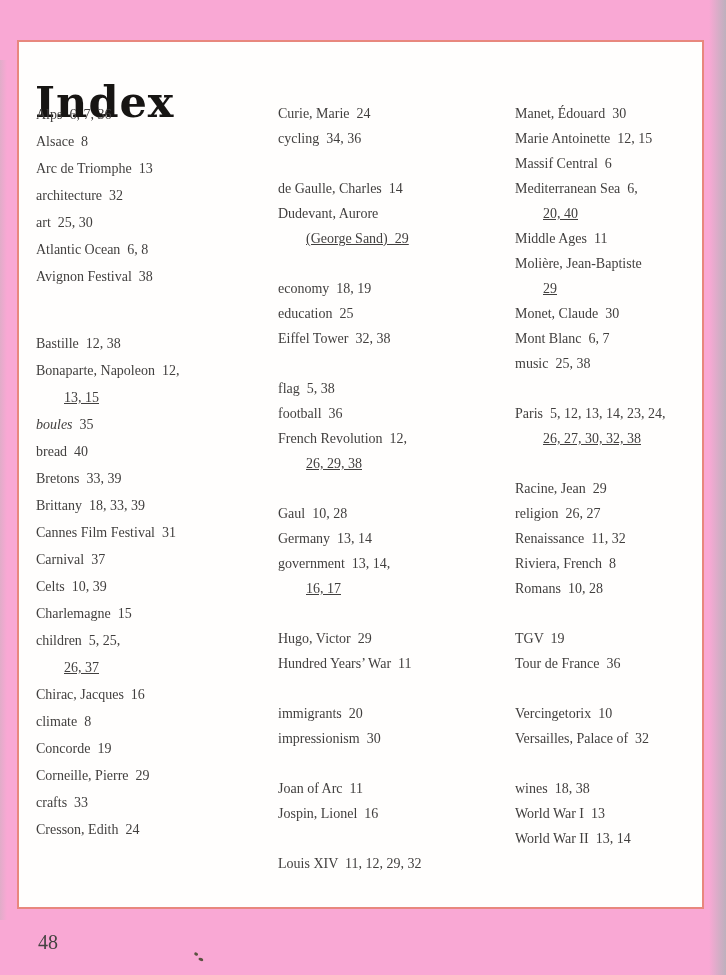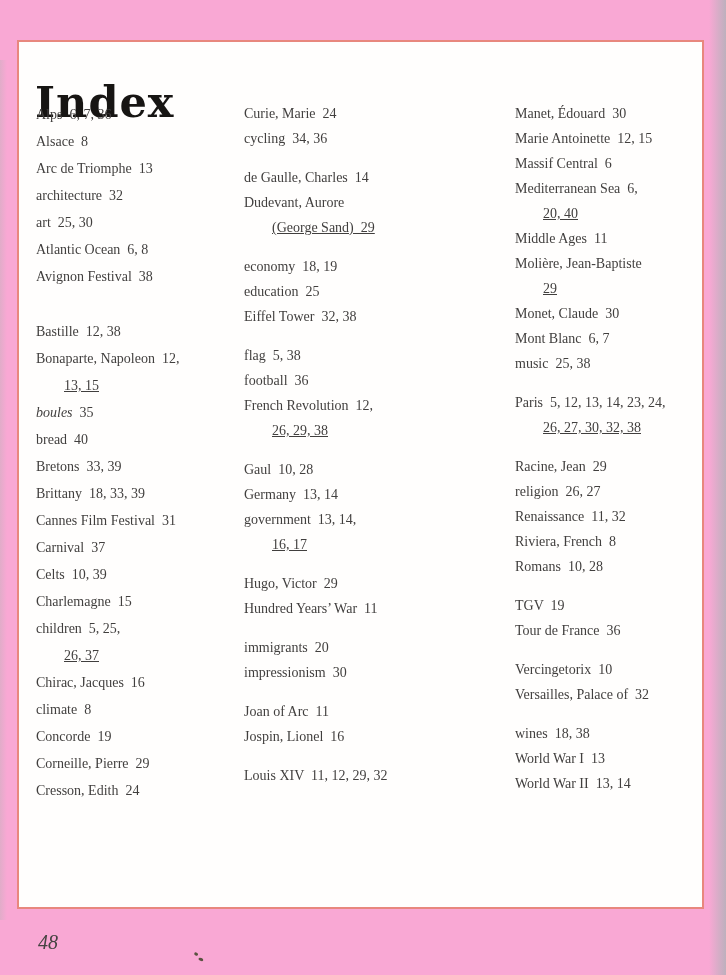--- a/index.html
+++ b/index.html
@@ -45,37 +45,36 @@
     color:#171513;
   }
   .col{
     position:absolute;
     top:101px;
     width:222px;
     color:#413f3e;
     font-size:14px;
   }
   #col-1{left:36px;}
-  #col-2{left:244px;}
+  #col-2{left:278px;}
   #col-3{left:515px;}
   .line{
     white-space:pre;
     line-height:25px;
   }
   #col-1 .line{line-height:27px;}
   .line.indent{padding-left:28px;text-decoration:underline;}
-  .line.gap{margin-top:14px;}
-  #col-1 .line.gap{margin-top:28px;}
+  .line.gap{margin-top:25px;}
+  #col-1 .line.gap{margin-top:40px;}
   .it{font-style:italic;}
   #folio{
     position:absolute;
     left:38px;top:931px;
     font-size:20px;
     color:#454341;
-    font-style:italic;
   }
   #speck{
     position:absolute;
     left:193px;top:954px;
     width:12px;height:7px;
     transform:rotate(24deg);
   }
   #speck i{
     position:absolute;display:block;background:#5a5240;border-radius:50%;
   }
@@ -108,20 +107,21 @@
       <div class="line">Cannes Film Festival  31</div>
       <div class="line">Carnival  37</div>
       <div class="line">Celts  10, 39</div>
       <div class="line">Charlemagne  15</div>
       <div class="line">children  5, 25,</div>
       <div class="line indent">26, 37</div>
       <div class="line">Chirac, Jacques  16</div>
       <div class="line">climate  8</div>
       <div class="line">Concorde  19</div>
       <div class="line">Corneille, Pierre  29</div>
+      <div class="line">crafts  33</div>
       <div class="line">Cresson, Edith  24</div>
     </div>
   <div id="col-2" class="col">
       <div class="line">Curie, Marie  24</div>
       <div class="line">cycling  34, 36</div>
       <div class="line gap">de Gaulle, Charles  14</div>
       <div class="line">Dudevant, Aurore</div>
       <div class="line indent">(George Sand)  29</div>
       <div class="line gap">economy  18, 19</div>
       <div class="line">education  25</div>

